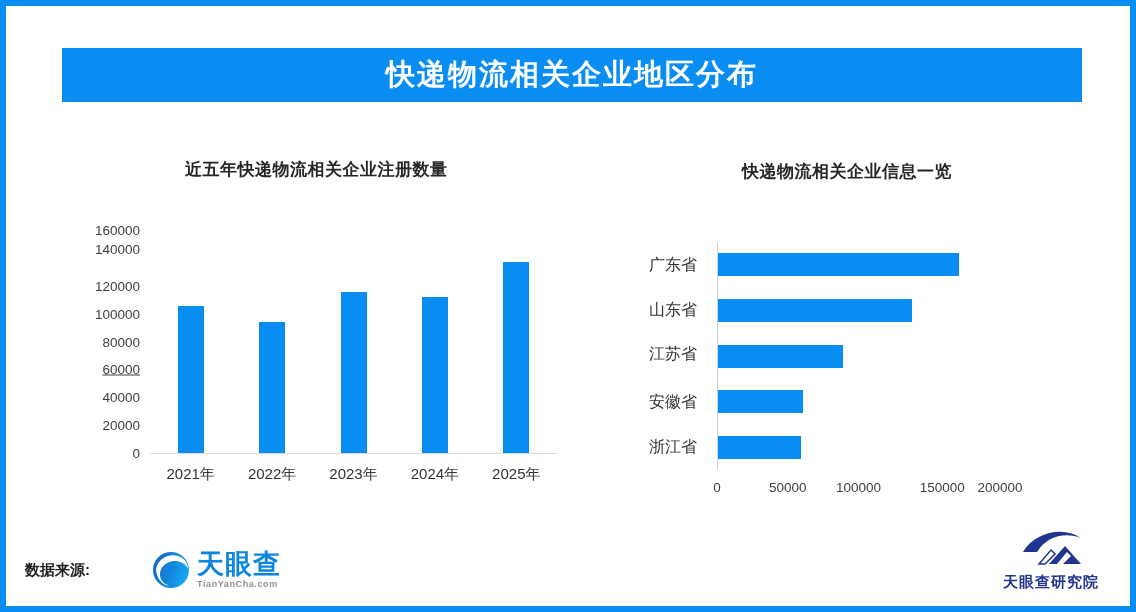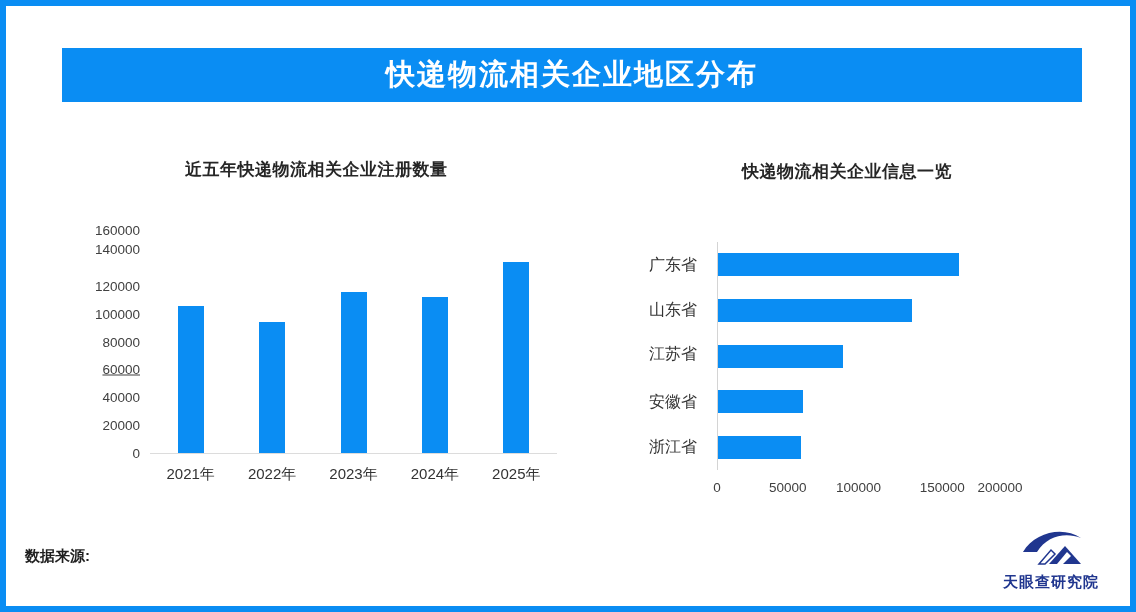--- a/index.html
+++ b/index.html
@@ -49,21 +49,21 @@
     position:absolute; right:10px; transform:translateY(-50%);
     font-size:16px; color:#333333; white-space:nowrap;
   }
   .h-xaxis { position:absolute; left:711px; top:474px; width:290px; height:20px; }
   .xtick {
     position:absolute; transform:translateX(-50%);
     font-size:13.5px; color:#404040; white-space:nowrap;
   }
 
   
-  .source-row { position:absolute; left:19px; top:541px; height:46px; display:flex; align-items:flex-start;gap:48px; }
+  .source-row { position:absolute; left:19px; top:541px; height:46px; display:flex; align-items:center;gap:48px; }
   .source-label { font-size:15px; font-weight:600; color:#1f1f1f; margin-right:14px; }
   .tyc-logo { display:flex; align-items:flex-start; }
   .tyc-eye { width:38px; height:38px; margin-right:7px; }
   .tyc-text-col { display:flex; flex-direction:column; line-height:1; }
   .tyc-name { font-size:27px; font-weight:bold; color:#0a85e0; letter-spacing:1px; }
   .tyc-domain { font-size:9px; font-weight:bold; color:#8c9196; letter-spacing:0.6px; margin-top:2px; }
 
   .institute { position:absolute; left:985px; top:518px; width:120px; text-align:center; }
   .institute svg { width:72px; height:44px; }
   .institute-name { font-size:15px; font-weight:bold; color:#20368f; letter-spacing:1px; margin-top:1px; }
@@ -122,20 +122,40 @@
   <div class="h-xaxis" id="right-xaxis">
       <div class="xtick" style="left: 0px;">0</div>
       <div class="xtick" style="left: 70.75px;">50000</div>
       <div class="xtick" style="left: 141.5px;">100000</div>
       <div class="xtick" style="left: 212.25px; margin-left: 13px;">150000</div>
       <div class="xtick" style="left: 283px;">200000</div>
     </div>
 
   <div class="source-row">
     <span class="source-label">数据来源:</span>
+    <div class="tyc-logo">
+      <svg class="tyc-eye" viewBox="0 0 38 38">
+        <defs>
+          <linearGradient id="tg" x1="0" y1="0" x2="1" y2="0.3">
+            <stop offset="0" stop-color="#1263be"></stop>
+            <stop offset="1" stop-color="#15a2ef"></stop>
+          </linearGradient>
+        </defs>
+        <circle cx="19" cy="19" r="18" fill="url(#tg)"></circle>
+        <path d="M4 18 C6 8 16 2 26 5 C32 7 36 12 36 17
+                 C31 10 22 8 15 12 C9 15.5 6.5 22 9 28
+                 C10.5 31.5 14 34 18 34.5 C10 35 4.5 27 4 18 Z" fill="#ffffff"></path>
+        <path d="M14.5 21.5 c1 -5.5 7.5 -7.5 12 -4.5 c-3.5 0 -6.5 2 -8 5
+                 c-1 2.2 -0.6 4.6 0.8 6.6 c-3 -1.2 -5.2 -4 -4.8 -7.1 z" fill="#1285dd"></path>
+      </svg>
+      <div class="tyc-text-col">
+        <span class="tyc-name">天眼查</span>
+        <span class="tyc-domain">TianYanCha.com</span>
+      </div>
+    </div>
   </div>
 
   <div class="institute">
     <svg viewBox="0 0 72 44">
       <path d="M8 28 C20 8 48 2 66 14 C50 8 32 12 22 28 Z" fill="#20368f"></path>
       <polygon points="34,40 50,22 66,40" fill="#20368f"></polygon>
       <polygon points="42,40 52,28 56,32 48,40" fill="#ffffff"></polygon>
       <polygon points="24,40 36,26 40,30 30,40" fill="#ffffff" stroke="#20368f" stroke-width="1.5"></polygon>
     </svg>
     <div class="institute-name">天眼查研究院</div>

